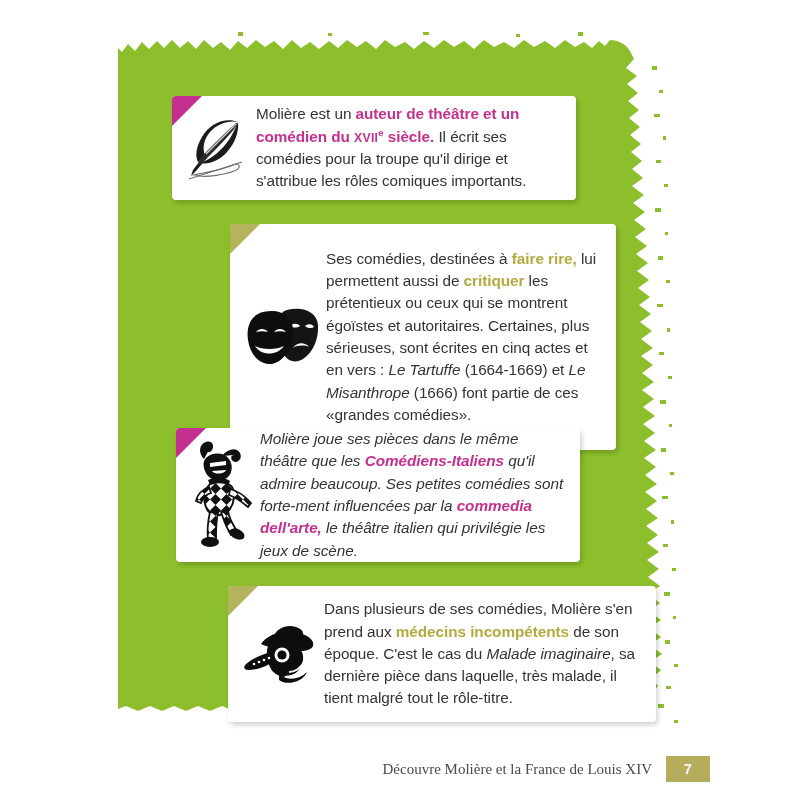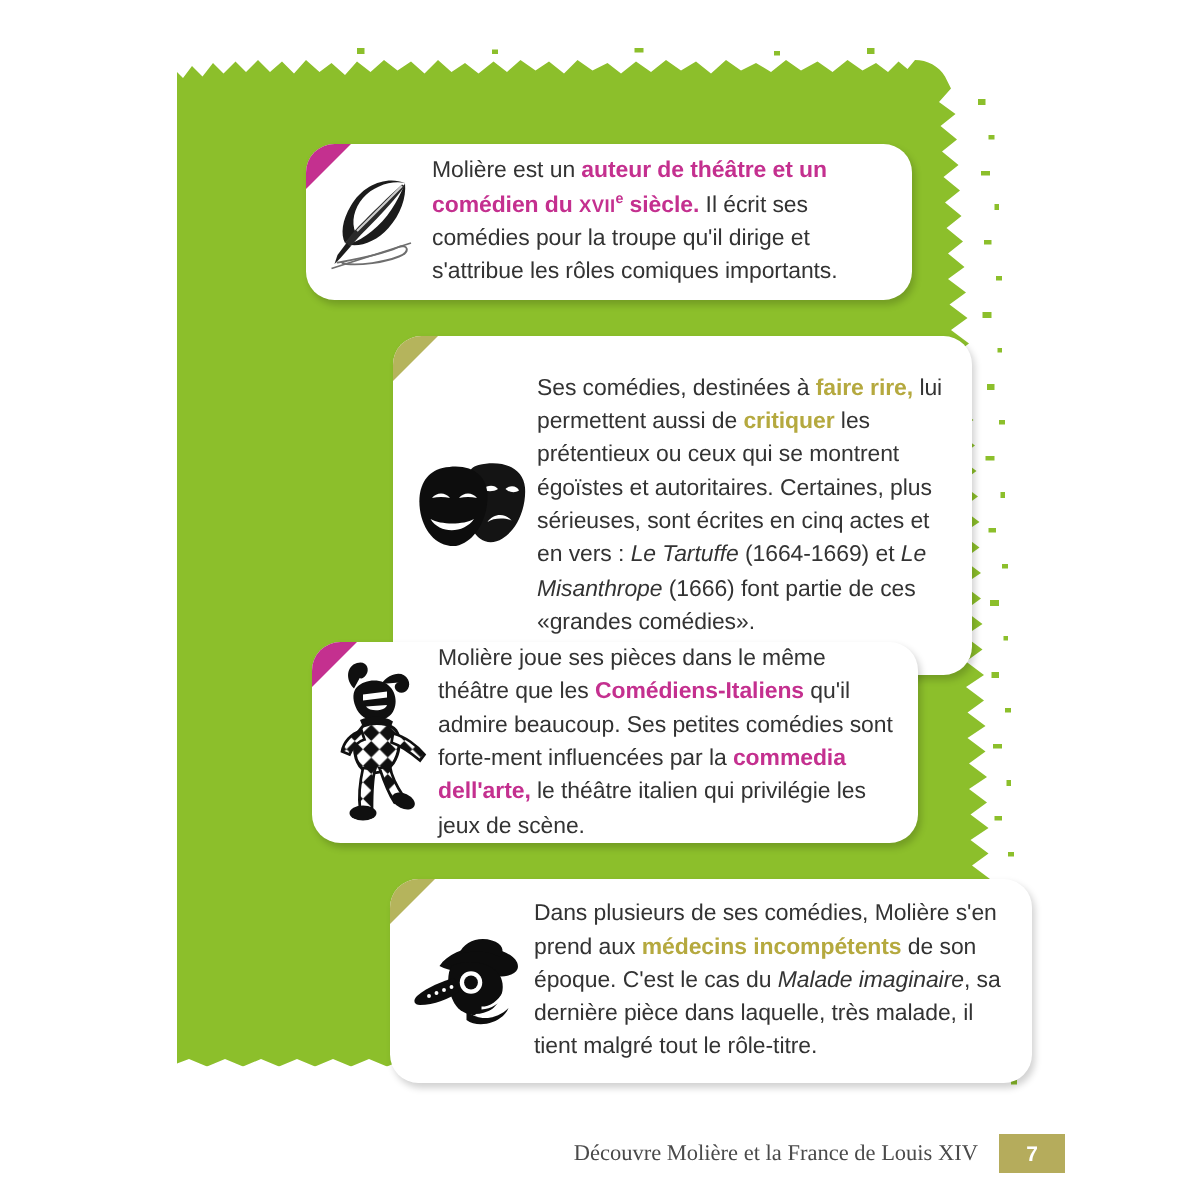--- a/index.html
+++ b/index.html
@@ -36,25 +36,24 @@
     display: block;
     width: 100%;
     height: 100%;
     overflow: visible;
   }
 
   
   .card {
     position: absolute;
     background: #ffffff;
-    border-radius: 19px;
+    border-radius: 4px;
     box-shadow: 2px 3px 5px rgba(0,0,0,0.18);
     z-index: 5;
     overflow: hidden;
-    margin-left: 32px;
   }
 
   .card-inner {
     position: relative;
     display: flex;
     align-items: center;
     width: 100%;
     height: 100%;
     box-sizing: border-box;
   }
@@ -101,21 +100,21 @@
   #card-1 { left: 172px; top: 96px;  width: 404px; height: 104px; }
   #card-1 .card-inner { padding: 10px 14px 10px 12px; }
   #card-1 .card-icon  { width: 66px; margin-right: 4px; }
   #card-1 .card-text  { padding-left: 2px; }
 
   #card-2 { left: 230px; top: 224px; width: 386px; height: 226px; }
   #card-2 .card-inner { padding: 9px 14px 9px 10px; }
   #card-2 .card-icon  { width: 84px; margin-right: 2px; }
 
   #card-3 { left: 176px; top: 428px; width: 404px; height: 134px; }
-  #card-3 .card-inner { padding: 8px 12px 8px 10px; align-items: center; }
+  #card-3 .card-inner { padding: 8px 12px 8px 10px; align-items: center; font-style: italic; }
   #card-3 .card-icon  { width: 70px; margin-right: 4px; }
 
   #card-4 { left: 228px; top: 586px; width: 428px; height: 136px; }
   #card-4 .card-inner { padding: 9px 14px 9px 10px; }
   #card-4 .card-icon  { width: 84px; margin-right: 2px; }
 
   
   #footer {
     position: absolute;
     left: 0;

